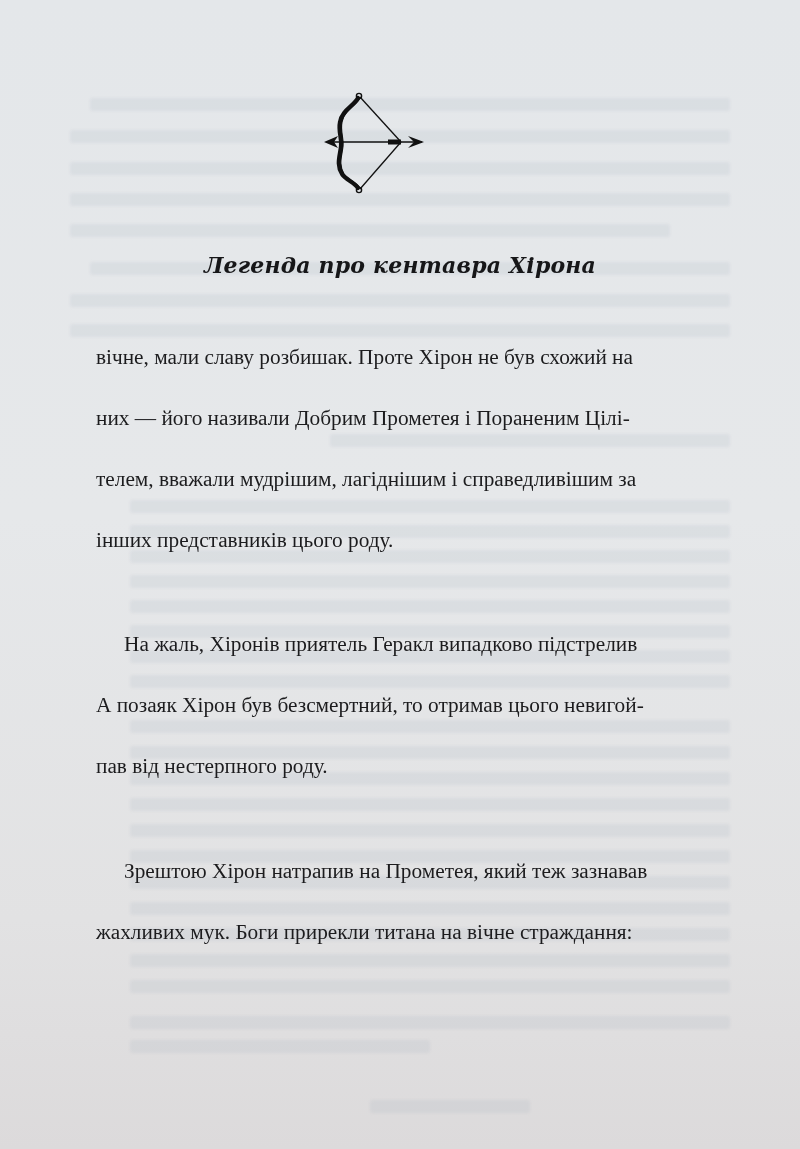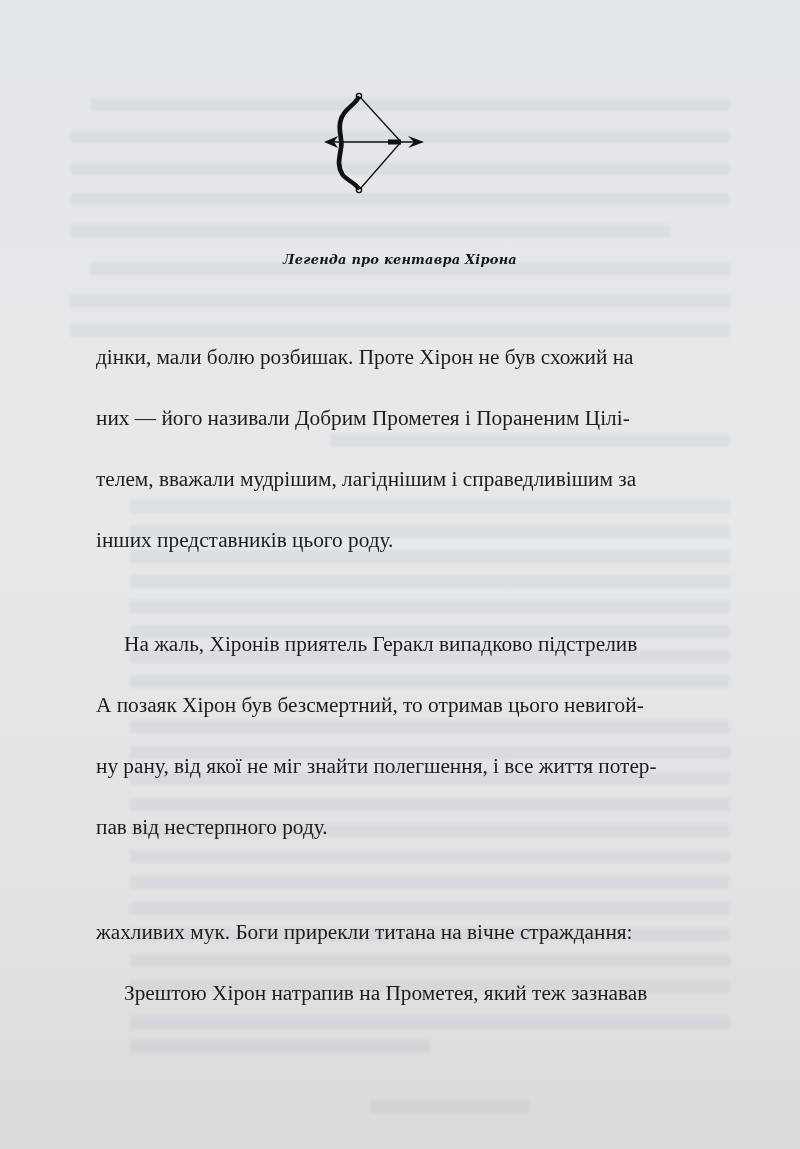--- a/index.html
+++ b/index.html
@@ -43,21 +43,21 @@
     }
     .title {
       position: absolute;
       left: 0;
       width: 800px;
       top: 252px;
       text-align: center;
       font-family: "DejaVu Serif", serif;
       font-style: italic;
       font-weight: bold;
-      font-size: 13px;
+      font-size: 22px;
       letter-spacing: 0.2px;
       color: #161618;
     }
     .body-text {
       position: absolute;
       left: 96px;
       top: 311px;
       width: 640px;
       font-family: "Liberation Serif", serif;
       font-size: 21.3px;
@@ -129,32 +129,31 @@
     <polygon points="6,58 20,52 16,58 20,64" fill="#111"></polygon>
 
     <rect x="70" y="55.5" width="13" height="5" fill="#111"></rect>
     <polygon points="90,52 106,58 90,64 96,58" fill="#111"></polygon>
   </svg>
 
   <div class="title">Легенда про кентавра Хірона</div>
 
   <div class="body-text">
     <p class="para">
-      <span class="line">дінки, мали болю розбишак. Проте Хірон не був схожий на</span>
+      <span class="line">вічне, мали славу розбишак. Проте Хірон не був схожий на</span>
       <span class="line">них — його називали Добрим Прометея і Пораненим Цілі-</span>
       <span class="line">телем, вважали мудрішим, лагіднішим і справедливішим за</span>
       <span class="line">інших представників цього роду.</span>
     </p>
     <p class="para">
       <span class="line first">На жаль, Хіронів приятель Геракл випадково підстрелив</span>
       <span class="line">А позаяк Хірон був безсмертний, то отримав цього невигой-</span>
-      <span class="line">ну рану, від якої не міг знайти полегшення, і все життя потер-</span>
       <span class="line">пав від нестерпного роду.</span>
     </p>
     <p class="para">
+      <span class="line first">Зрештою Хірон натрапив на Прометея, який теж зазнавав</span>
       <span class="line">жахливих мук. Боги прирекли титана на вічне страждання:</span>
-      <span class="line first">Зрештою Хірон натрапив на Прометея, який теж зазнавав</span>
       
       
     </p>
 
   </div>
 </div>
 
 </body></html>

